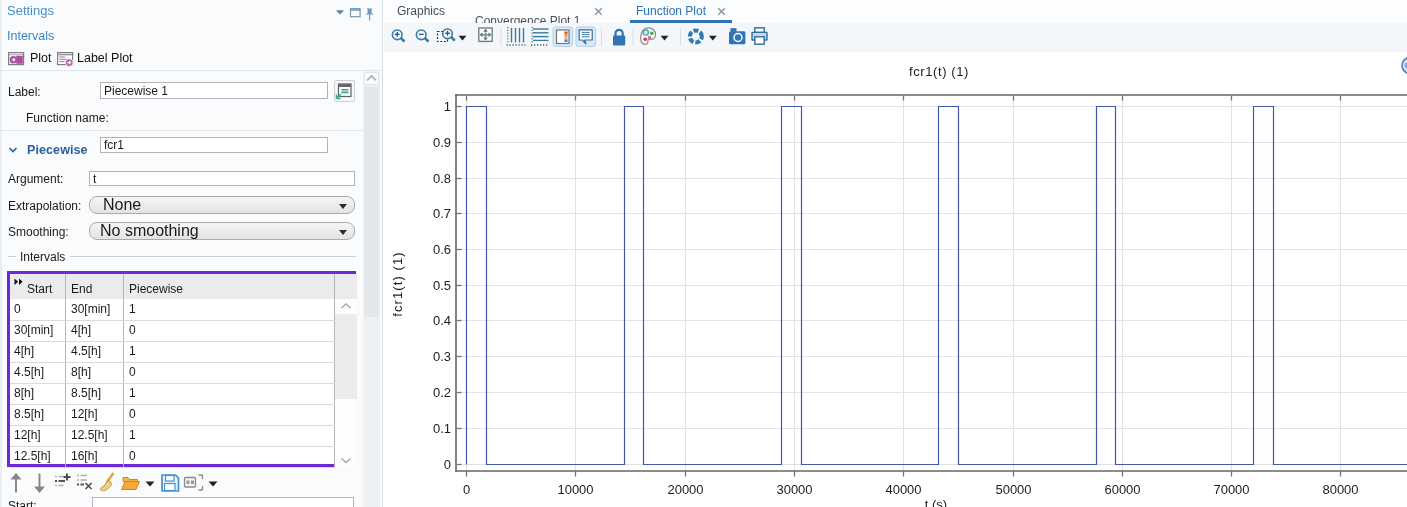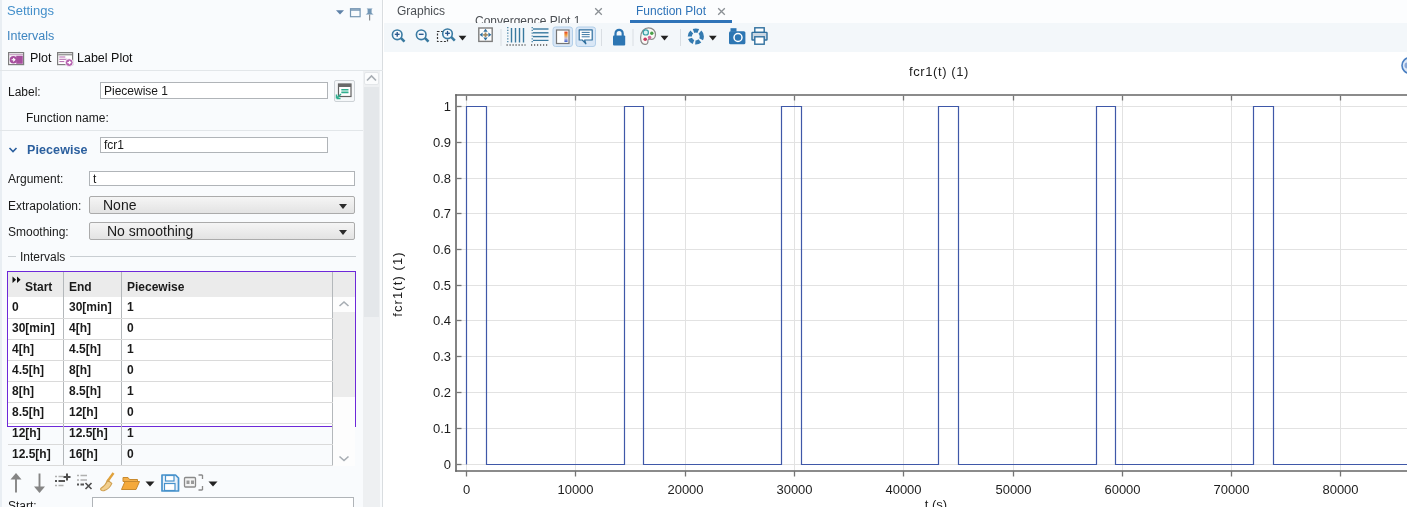--- a/index.html
+++ b/index.html
@@ -7,27 +7,27 @@
 #app { position:relative; width:1407px; height:507px; background:#fff; }
 .abs { position:absolute; }
 
 #left { position:absolute; left:0; top:0; width:383px; height:507px; background:#f9fbfd; border-right:1px solid #d9dde0; }
 #settingsTitle { position:absolute; left:7px; top:3px; font-size:13px; color:#4590cb; }
 #piecewise { position:absolute; left:7px; top:28.5px; font-size:12.5px; color:#3e85c0; }
 .btxt { font-size:12.5px; color:#111; }
 .sep { position:absolute; left:0; width:383px; height:1px; background:#e2e6e9; }
 .flabel { position:absolute; font-size:12px; color:#1a1a1a; }
 .tinput { position:absolute; background:#fff; border:1px solid #b0b4b8; font-size:12px; color:#1a1a1a; padding-left:3px; display:flex; align-items:center; }
-.combo { position:absolute; background:linear-gradient(#f5f5f5,#e3e3e3); border:1px solid #ababab; border-radius:2px; font-size:14px; color:#1a1a1a; display:flex; align-items:center; }
+.combo { position:absolute; background:linear-gradient(#f5f5f5,#e3e3e3); border:1px solid #ababab; border-radius:8px; font-size:16px; color:#1a1a1a; display:flex; align-items:center; }
 .combo .arr { position:absolute; right:7px; top:7px; width:0; height:0; border-left:4.5px solid transparent; border-right:4.5px solid transparent; border-top:5px solid #2b2b2b; }
 
 #lscroll { position:absolute; left:363px; top:71px; width:17px; height:436px; background:#eef0f2; }
 #lthumb { position:absolute; left:1px; top:16px; width:15px; height:230px; background:#e4e7ea; }
 
-#tbl { position:absolute; left:7px; top:271px; width:349px; height:156px; border:1px solid #6d28d9; background:#fff;font-weight:bold; }
+#tbl { position:absolute; left:7px; top:271px; width:349px; height:196px; border:3px solid #6d28d9; background:#fff; }
 .th { position:absolute; top:0; height:25px; background:#ebebeb; }
 .cellline-v { position:absolute; top:0; width:1px; height:194px; background:#b4b8bb; }
 .rowline { position:absolute; left:0; width:325px; height:1px; background:#dadada; }
 .cell { position:absolute; font-size:12px; color:#1a1a1a; height:21px; line-height:21px; }
 .hcell { position:absolute; font-size:12px; color:#1a1a1a; top:8px; }
 
 #right { position:absolute; left:384px; top:0; width:1023px; height:507px; background:#fef9c3; }
 #tabbar { position:absolute; left:0; top:0; width:1023px; height:23px; background:#fcfdfe; }
 .tab { position:absolute; top:4px; font-size:12px; color:#4b4f54; }
 #tabline { position:absolute; left:246px; top:20px; width:102px; height:3px; background:#2e73b8; }
@@ -82,21 +82,21 @@
     <div id="defhdr" style="position:absolute; left:27px; top:143px; font-size:12.5px; font-weight:bold; color:#2b5f9e; letter-spacing:0.1px;">Piecewise</div>
     <div class="flabel" style="left:8px; top:172px;">Argument:</div>
     <div class="tinput" style="left:89px; top:171px; width:266px; height:15px;">t</div>
     <div class="flabel" style="left:8px; top:199px;">Extrapolation:</div>
     <div class="combo" style="left:89px; top:196px; width:266px; height:18px;">
         <span style="padding-left:13px;">None</span>
         <span class="arr"></span>
       </div>
     <div class="flabel" style="left:8px; top:225px;">Smoothing:</div>
     <div class="combo" style="left:89px; top:222px; width:266px; height:18px;">
-        <span style="padding-left:17px;">No smoothing</span>
+        <span style="padding-left:10px;">No smoothing</span>
         <span class="arr"></span>
       </div>
 
     <div style="position:absolute; left:8px; top:256px; width:8px; height:1px; background:#c9ced2;"></div>
     <div class="flabel" style="left:20px; top:250px;">Intervals</div>
     <div style="position:absolute; left:70px; top:256px; width:286px; height:1px; background:#c9ced2;"></div>
     <div id="tbl">
         <div class="th" style="left:0;width:347px;"></div>
         <svg class="abs" style="left:4px;top:4px;" width="11" height="8" viewBox="0 0 11 8">
           <path d="M0.5,0.5 l3.6,3.2 l-3.6,3.2 Z" fill="#111"></path>

